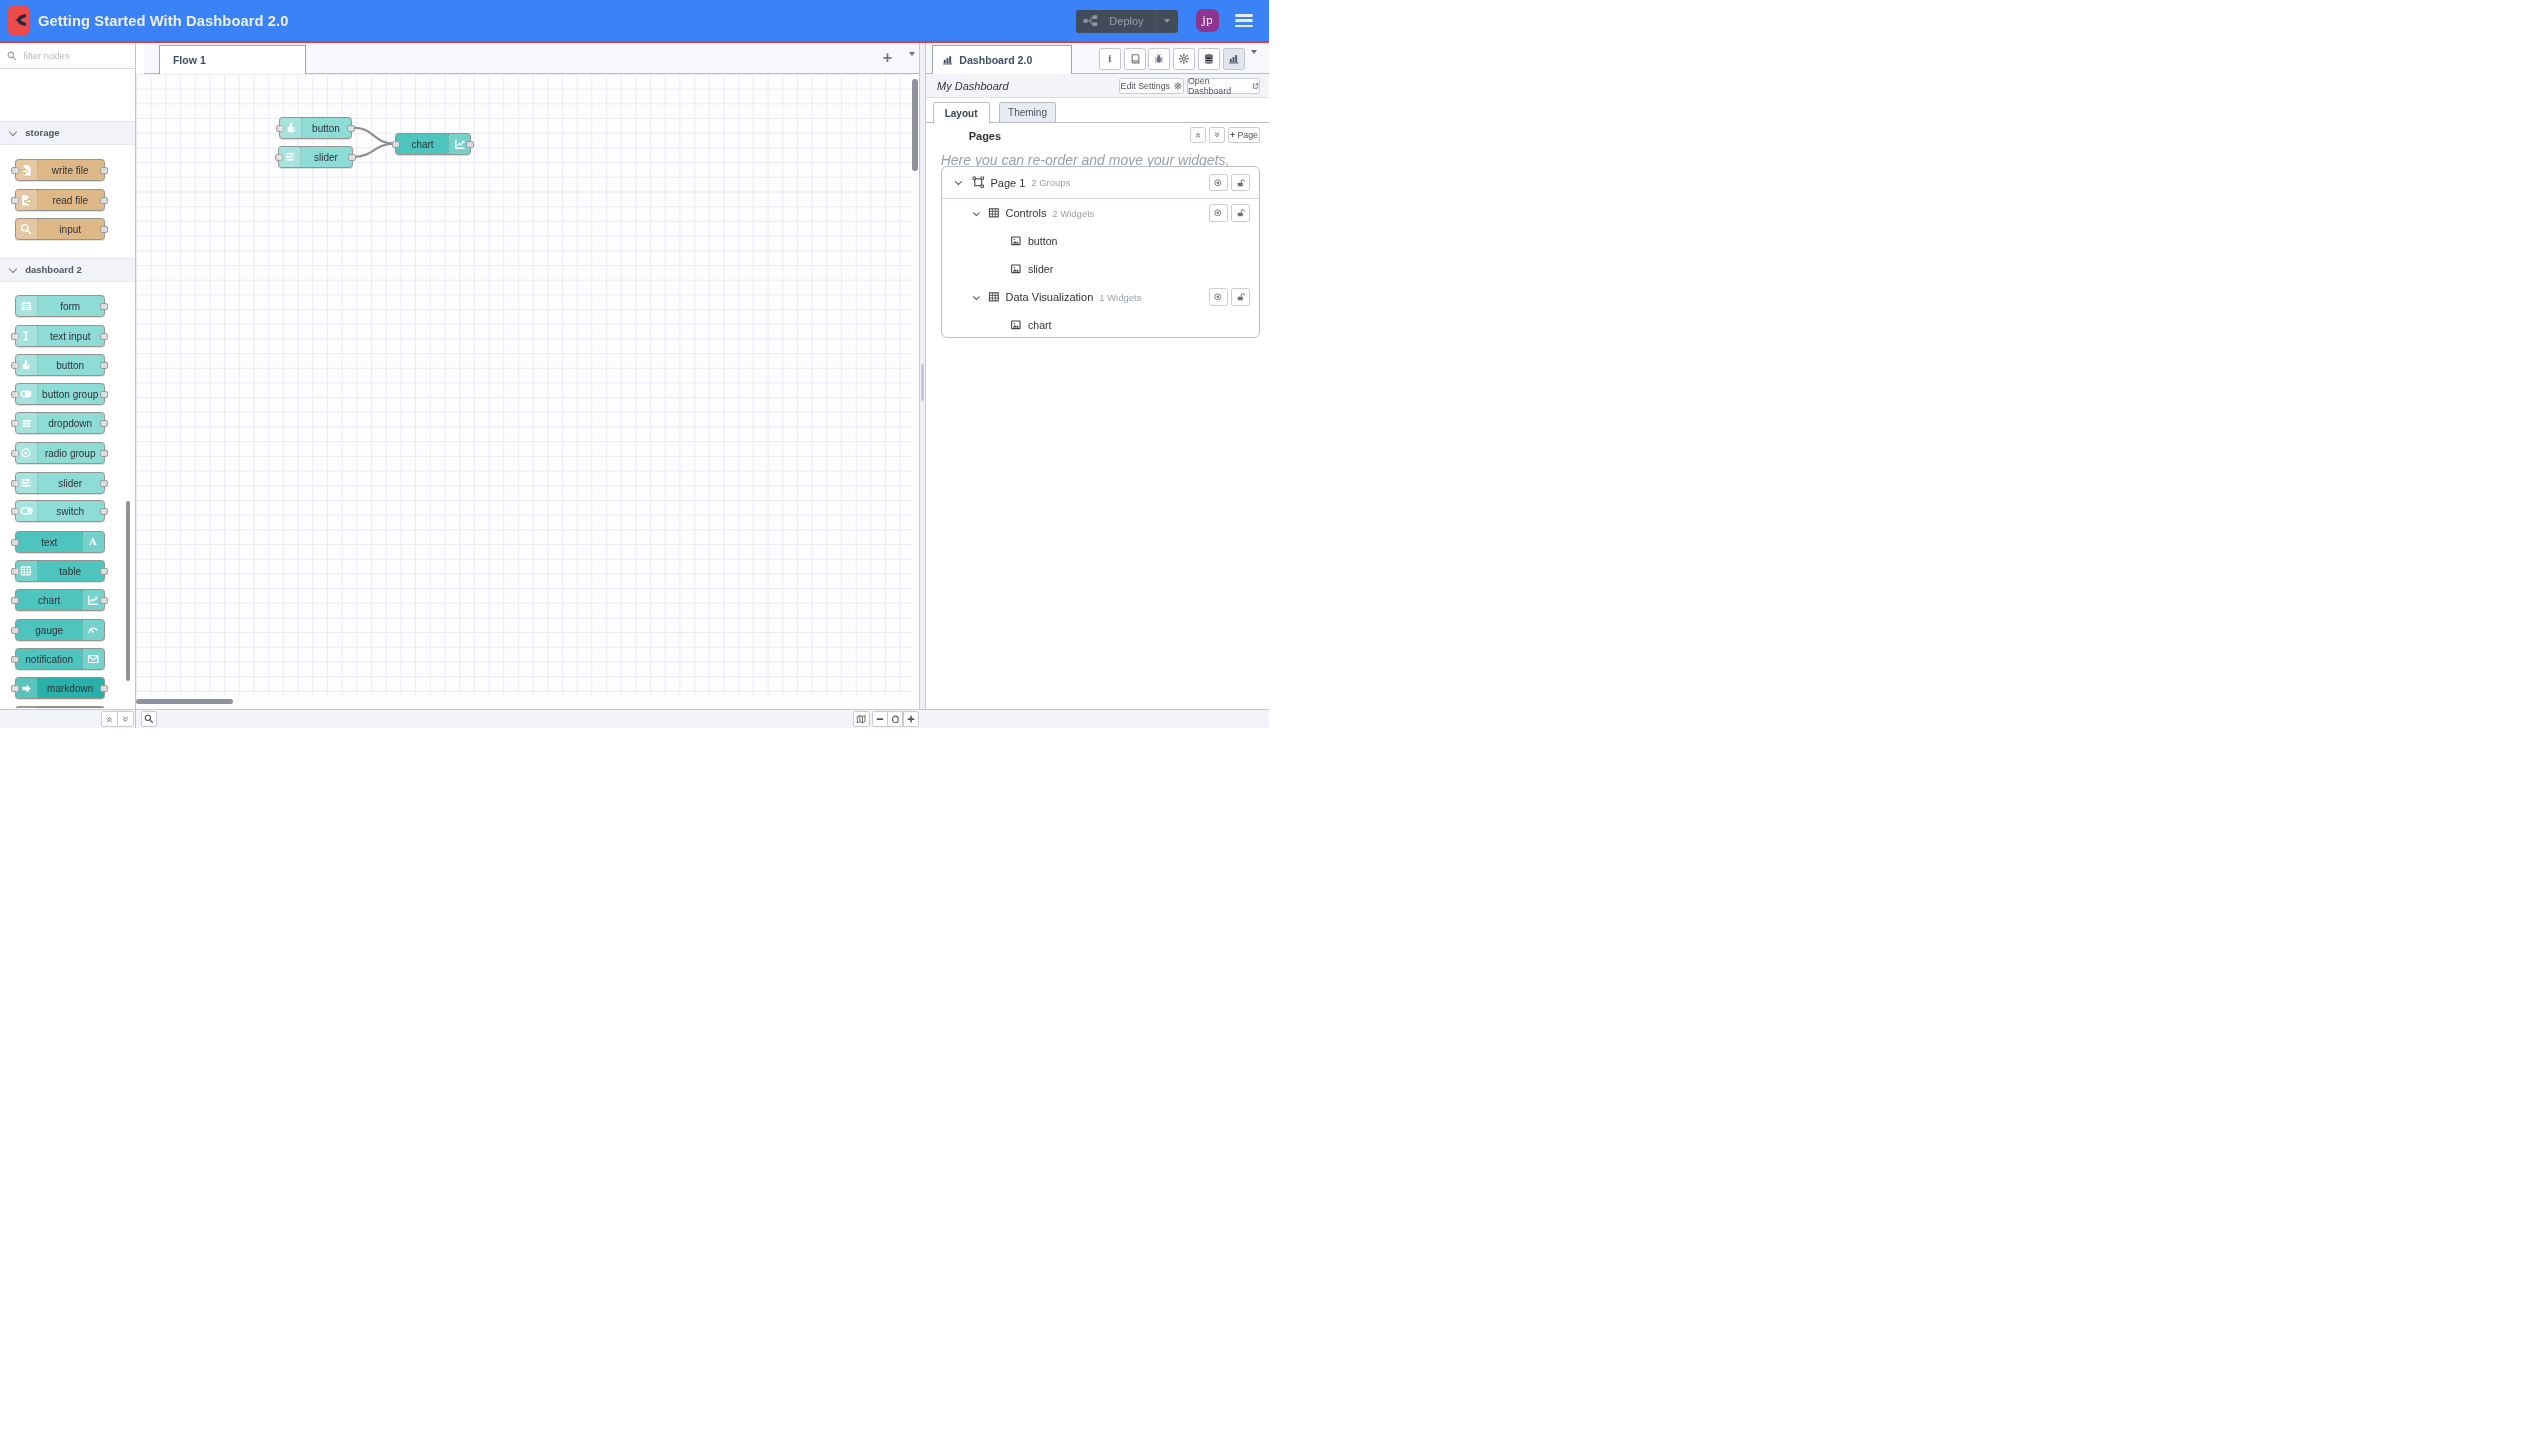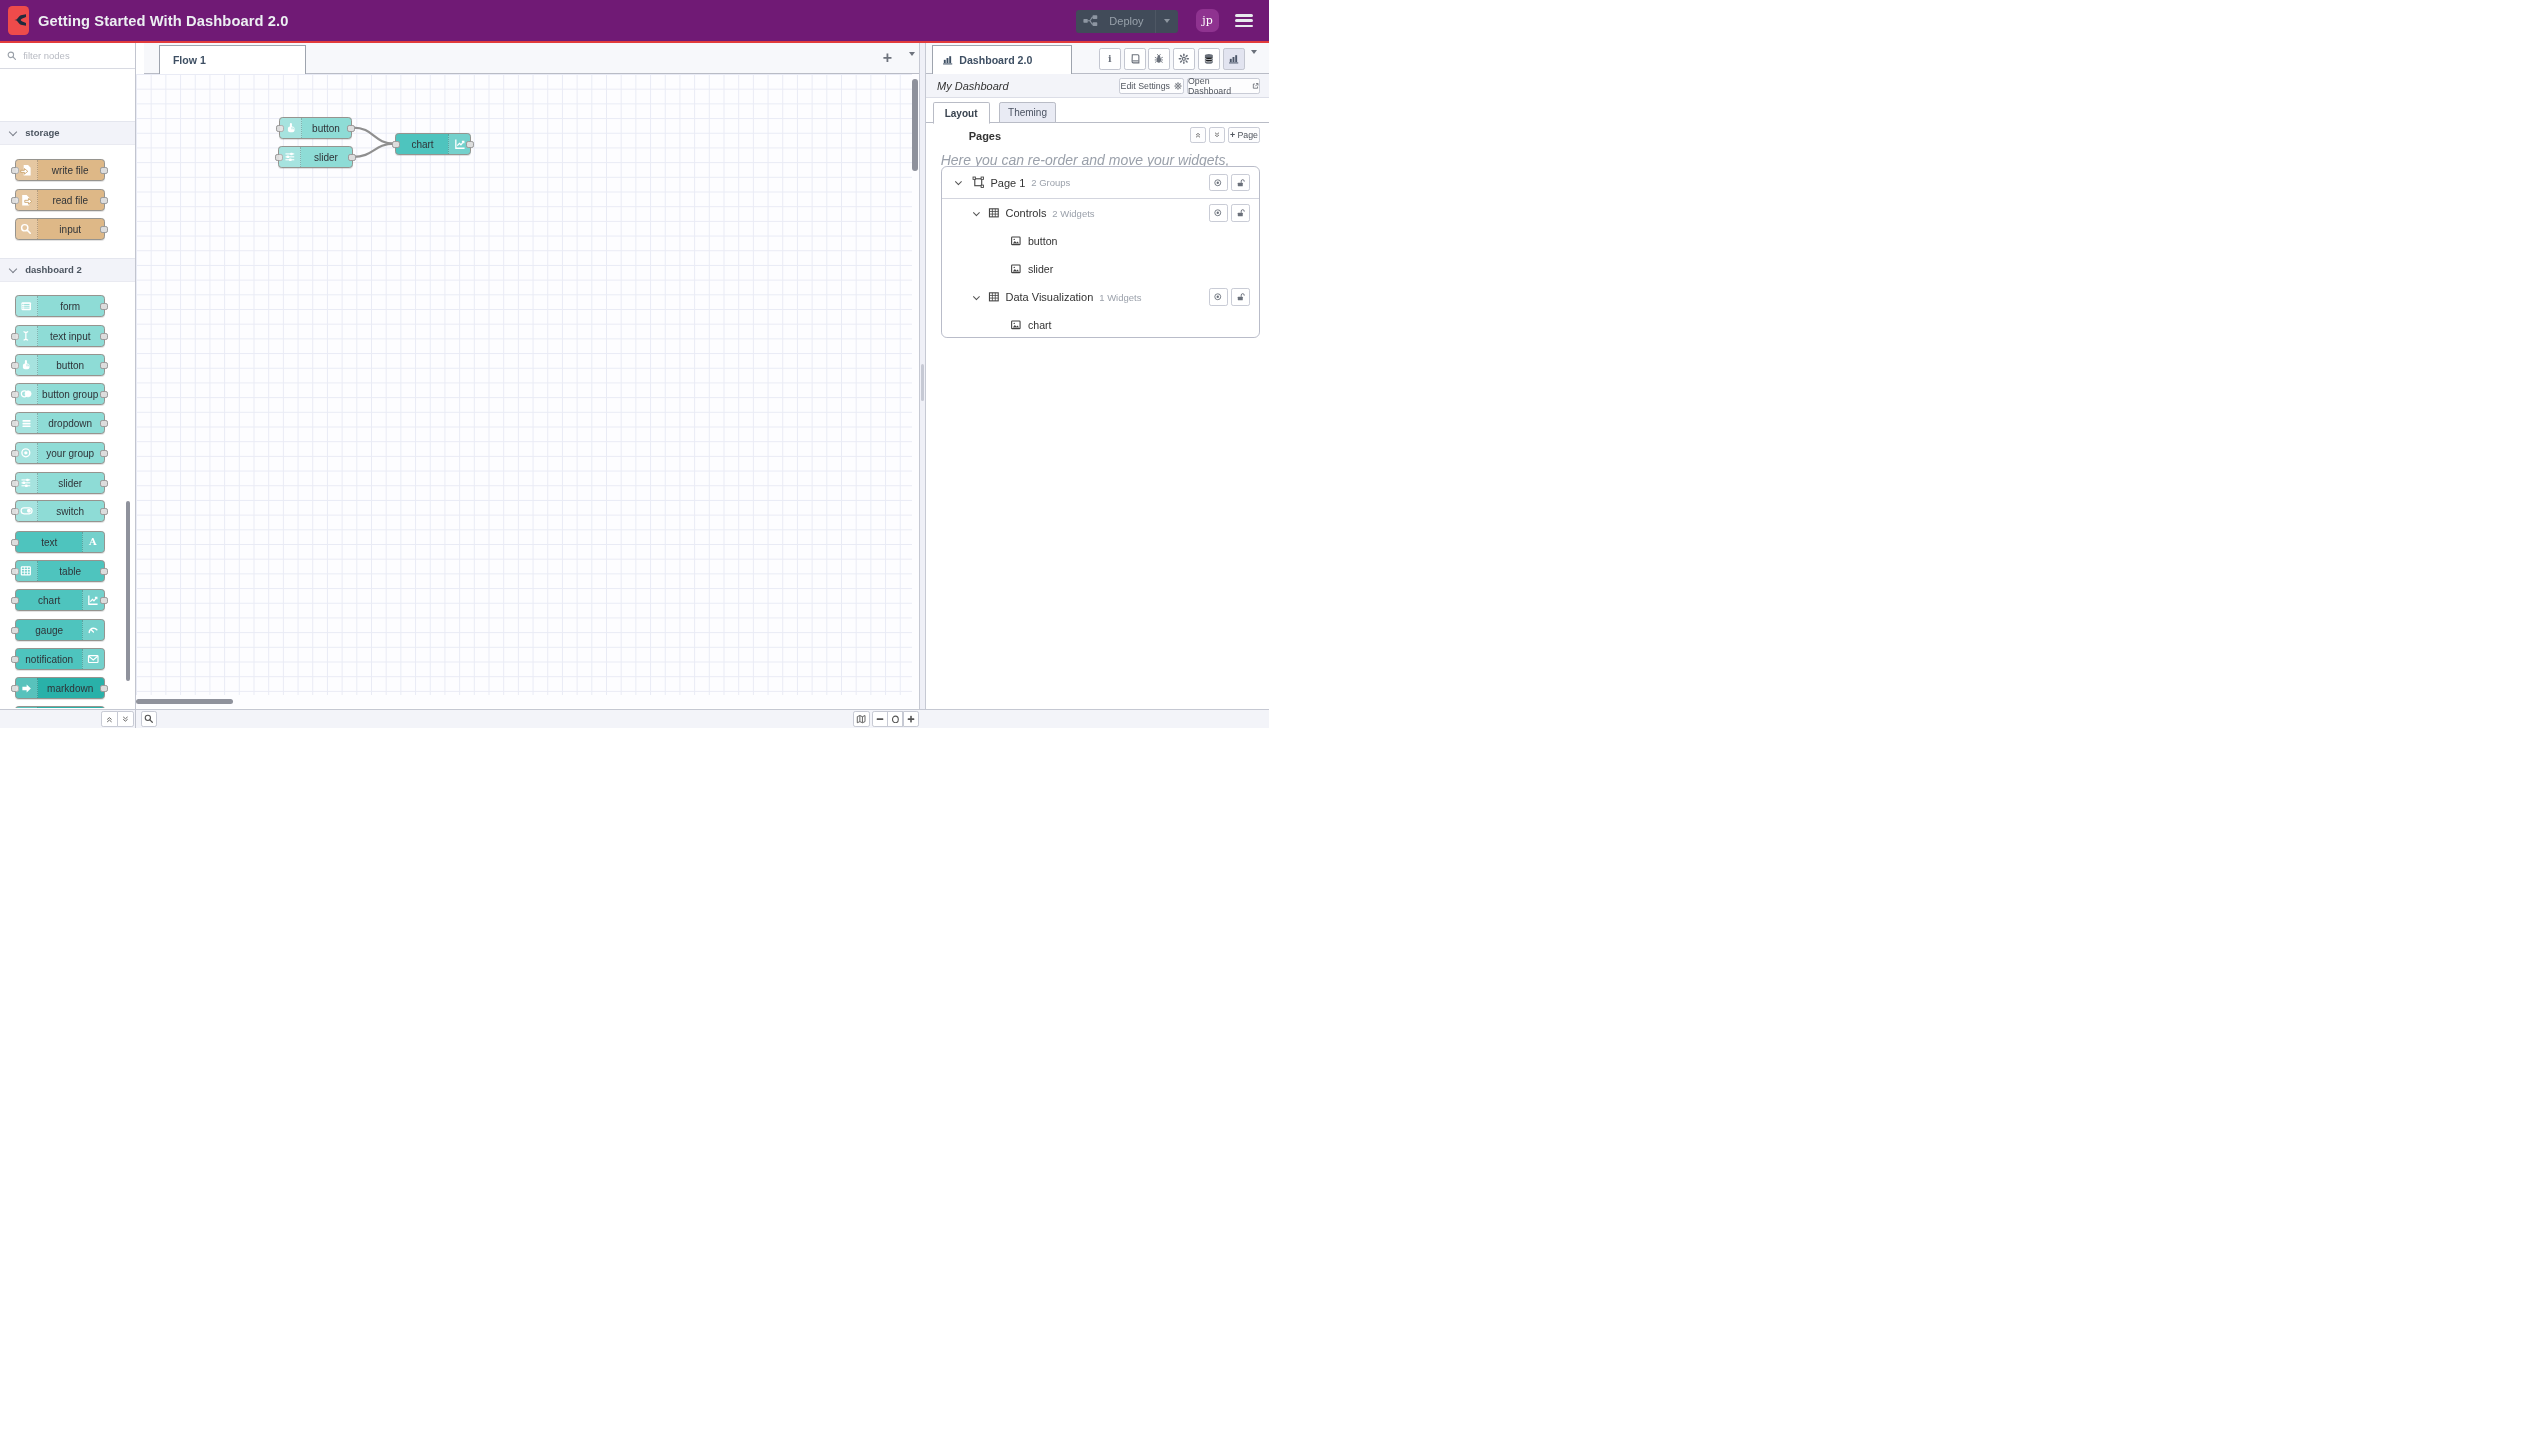--- a/index.html
+++ b/index.html
@@ -2,21 +2,21 @@
 <html style="font-size:11.7px"><head>
 <meta charset="utf-8">
 <style>
   html,body{margin:0;padding:0;overflow:hidden;}
   body{width:1269px;height:728px;position:relative;background:#fff;
        font-family:"Liberation Sans",sans-serif;-webkit-font-smoothing:antialiased;}
   .abs{position:absolute;}
   svg{display:block;}
 
   
-  .hdr{left:0;top:0;width:1269px;height:41px;background:#701a75;display:flex;align-items:center;}
+  .hdr{left:0;top:0;width:1269px;height:41px;background:#3b82f6;display:flex;align-items:center;}
   .logo{position:absolute;left:8px;top:5.9px;width:20.6px;height:29px;background:#ee4b4b;border-radius:4.4px;
         display:flex;align-items:center;justify-content:center;}
   .hdr-title{position:absolute;left:38px;top:0;height:41px;display:flex;align-items:center;
              color:#eceff2;font-size:14.7px;font-weight:bold;letter-spacing:0.1px;}
   .redline{left:0;top:41px;width:1269px;height:2.2px;background:#e23c3c;}
   .deploy{left:1076px;top:9.5px;width:102px;height:23px;background:#414b59;border-radius:2.9px;
           display:flex;align-items:center;color:#98a1ab;font-size:11px;}
   .deploy .dlbl{flex:1;text-align:center;}
   .deploy .dcaret{width:22px;display:flex;align-items:center;justify-content:center;border-left:0.7px solid rgba(255,255,255,.07);height:100%;}
   .caret{width:0;height:0;border-left:3.7px solid transparent;border-right:3.7px solid transparent;border-top:4.4px solid #8d95a0;}
@@ -271,21 +271,21 @@
     <span class="port out"></span>
   </div>
   <div class="node pal-node c-light" style="top:399px">
     <span class="port in"></span>
     <div class="ibox l">
       <svg width="11.7" height="11.7" viewBox="0 0 16 16">
           <circle cx="8" cy="8" r="5.4" fill="none" stroke="#fff" stroke-width="1.8"></circle>
           <circle cx="8" cy="8" r="2.3" fill="#fff"></circle>
         </svg>
     </div>
-    <span class="nlbl icl">your group</span>
+    <span class="nlbl icl">radio group</span>
     <span class="port out"></span>
   </div>
   <div class="node pal-node c-light" style="top:429px">
     <span class="port in"></span>
     <div class="ibox l">
       <svg width="11.7" height="11.7" viewBox="0 0 16 16">
           <g stroke="#fff" stroke-width="1.5">
             <line x1="2" y1="4" x2="14" y2="4"></line>
             <line x1="2" y1="8" x2="14" y2="8"></line>
             <line x1="2" y1="12" x2="14" y2="12"></line>

